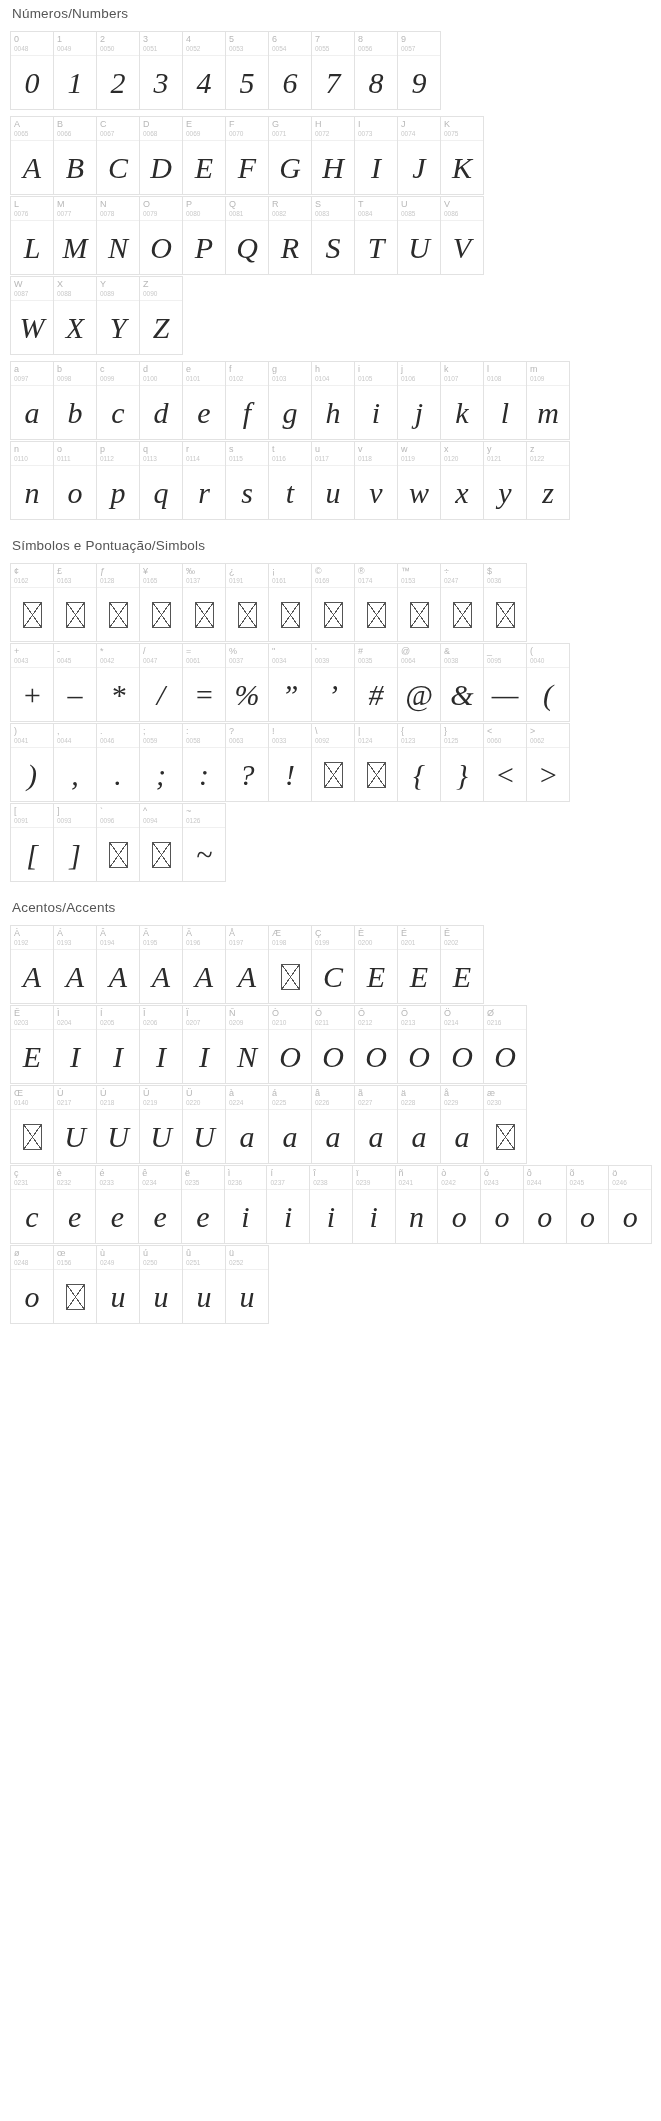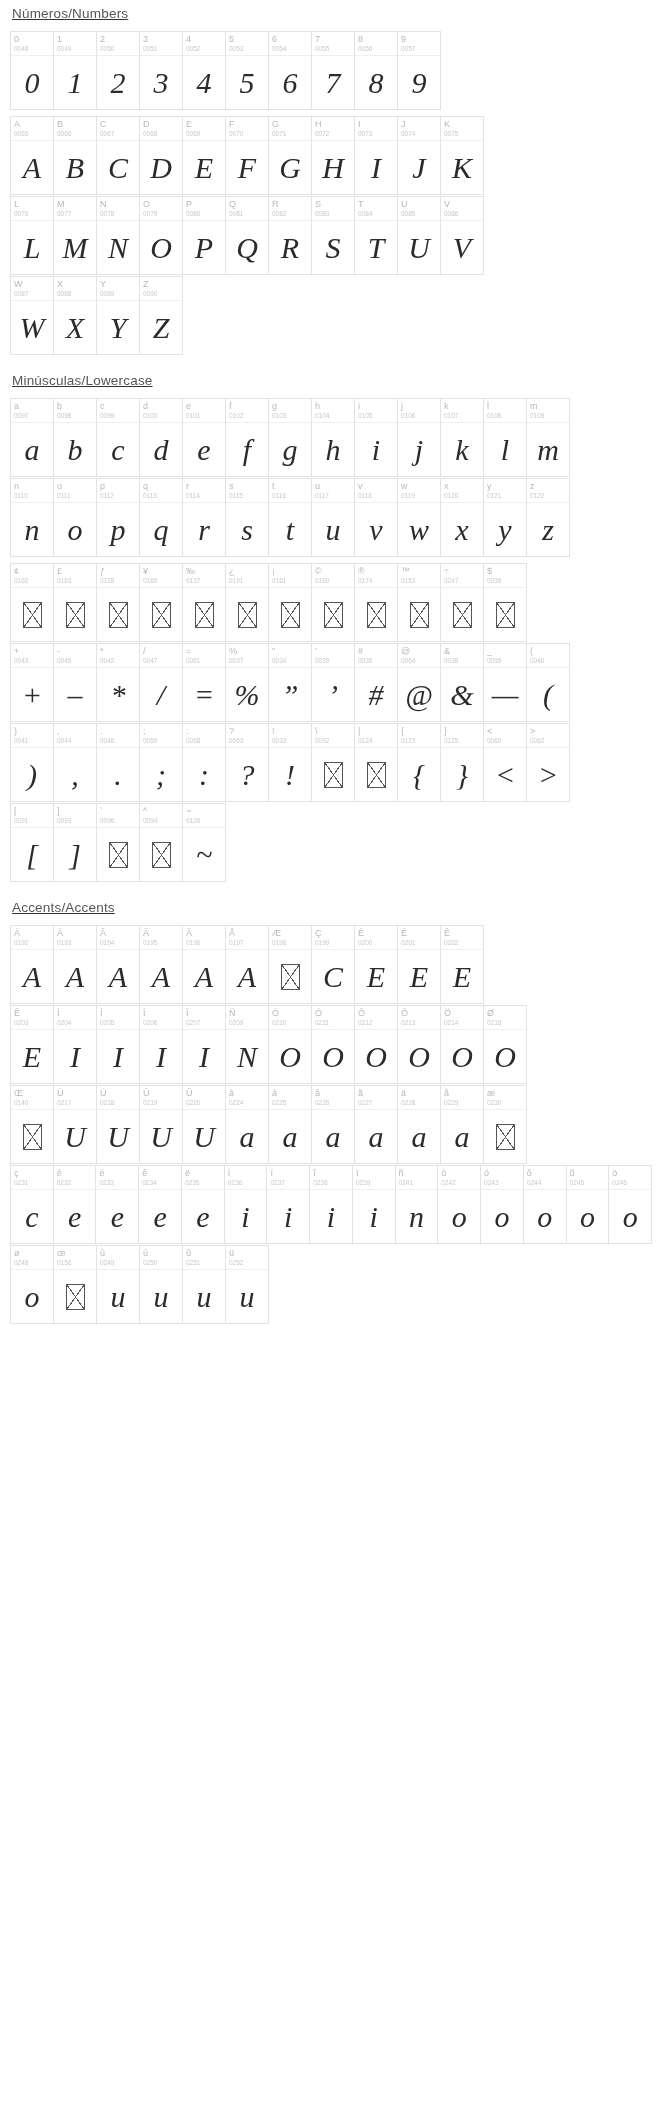--- a/index.html
+++ b/index.html
@@ -9,21 +9,20 @@
   }
   body {
     width: 661px;
     font-family: "Liberation Sans", sans-serif;
     color: #333333;
   }
   .page {
     width: 661px;
     box-sizing: border-box;
     padding: 0 10px;
-    text-decoration: underline;
   }
   .section-title {
     font-size: 13.5px;
     color: #555555;
     font-weight: normal;
     margin: 0;
     padding: 12px 0 10px 2px;
     letter-spacing: 0.2px;
   }
   .section:first-child .section-title {
@@ -369,21 +368,20 @@
               <div class="glyph-meta">
                 <span class="glyph-char-label">Z</span>
                 <span class="glyph-code">0090</span>
               </div>
               <div class="glyph-render">Z</div>
             </div>
           </div>
         </div>
       </div>
       <div class="section">
-        <div class="section-title">Minúsculas/Lowercase</div>
         <div class="glyph-rows">
           <div class="glyph-row">
             <div class="glyph-cell">
               <div class="glyph-meta">
                 <span class="glyph-char-label">a</span>
                 <span class="glyph-code">0097</span>
               </div>
               <div class="glyph-render">a</div>
             </div>
             <div class="glyph-cell">
@@ -560,20 +558,21 @@
               <div class="glyph-meta">
                 <span class="glyph-char-label">z</span>
                 <span class="glyph-code">0122</span>
               </div>
               <div class="glyph-render">z</div>
             </div>
           </div>
         </div>
       </div>
       <div class="section">
+        <div class="section-title">Símbolos e Pontuação/Simbols</div>
         <div class="glyph-rows">
           <div class="glyph-row">
             <div class="glyph-cell">
               <div class="glyph-meta">
                 <span class="glyph-char-label">¢</span>
                 <span class="glyph-code">0162</span>
               </div>
               <div class="glyph-render tofu"></div>
             </div>
             <div class="glyph-cell">
@@ -873,21 +872,21 @@
               <div class="glyph-meta">
                 <span class="glyph-char-label">~</span>
                 <span class="glyph-code">0126</span>
               </div>
               <div class="glyph-render">~</div>
             </div>
           </div>
         </div>
       </div>
       <div class="section">
-        <div class="section-title">Accents/Accents</div>
+        <div class="section-title">Acentos/Accents</div>
         <div class="glyph-rows">
           <div class="glyph-row">
             <div class="glyph-cell">
               <div class="glyph-meta">
                 <span class="glyph-char-label">À</span>
                 <span class="glyph-code">0192</span>
               </div>
               <div class="glyph-render">A</div>
             </div>
             <div class="glyph-cell">

